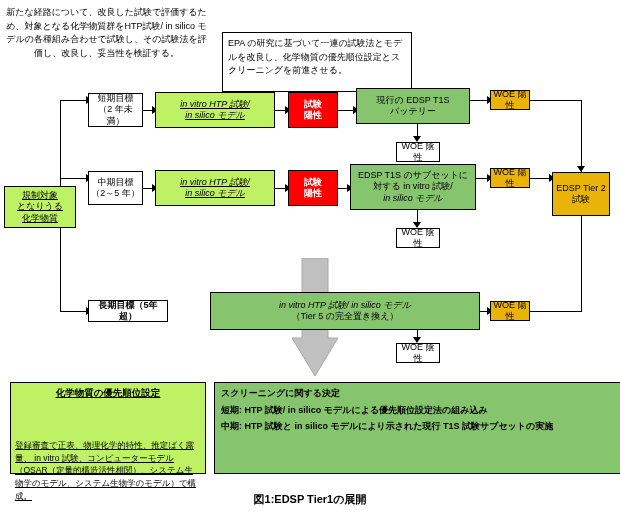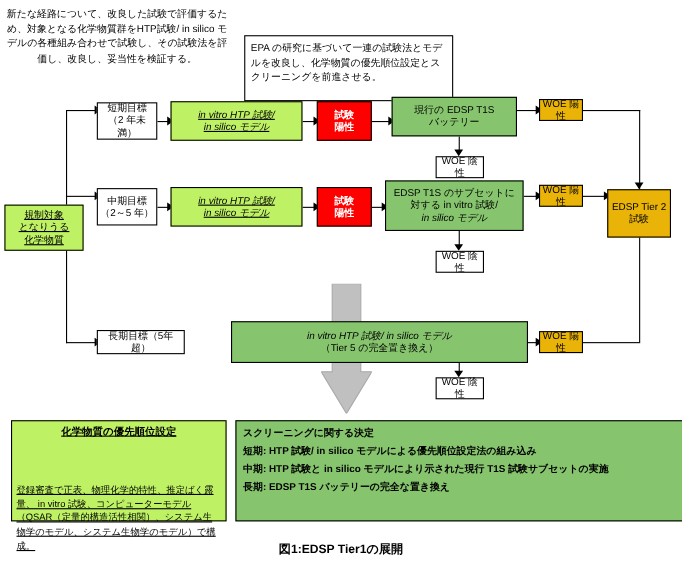--- a/index.html
+++ b/index.html
@@ -154,21 +154,21 @@
 <div class="box white leftcol" style="left:88px;top:93px;width:55px;height:34px;white-space:pre-line;">
   <span>短期目標
 （2 年未満）</span>
 </div>
 
 <div class="box white leftcol" style="left:88px;top:171px;width:55px;height:34px;white-space:pre-line;">
   <span>中期目標
 （2～5 年）</span>
 </div>
 
-<div class="box white leftcol" style="left:88px;top:300px;width:80px;height:22px;">
+<div class="box white leftcol" style="left:88px;top:300px;width:80px;height:22px;font-weight:bold;">
   <span>長期目標（5年超）</span>
 </div>
 
 <div class="box yellow" style="left:155px;top:92px;width:120px;height:36px;flex-direction:column;">
   <span class="ital">in vitro HTP 試験/</span>
   <span class="ital">in silico モデル</span>
 </div>
 
 <div class="box red" style="left:288px;top:92px;width:50px;height:36px;white-space:pre-line;">
   <span>試験
@@ -236,18 +236,15 @@
 </div>
 
 <div class="box green green-big" style="left:214px;top:382px;width:453px;height:92px;">
   <div style="margin-bottom:3px;">スクリーニングに関する決定</div>
   <div style="margin-bottom:2px;">
     <span>短期</span><span>: HTP 試験/ in silico モデルによる優先順位設定法の組み込み</span>
   </div>
   <div style="margin-bottom:2px;">
     <span>中期</span><span>: HTP 試験と in silico モデルにより示された現行 T1S 試験サブセットの実施</span>
   </div>
-  <div>
-    <span>長期</span><span>: EDSP T1S バッテリーの完全な置き換え</span>
-  </div>
 </div>
 
 <div class="caption" style="top:492px;left:0;">図1:EDSP Tier1の展開</div>
 
 </body></html>

